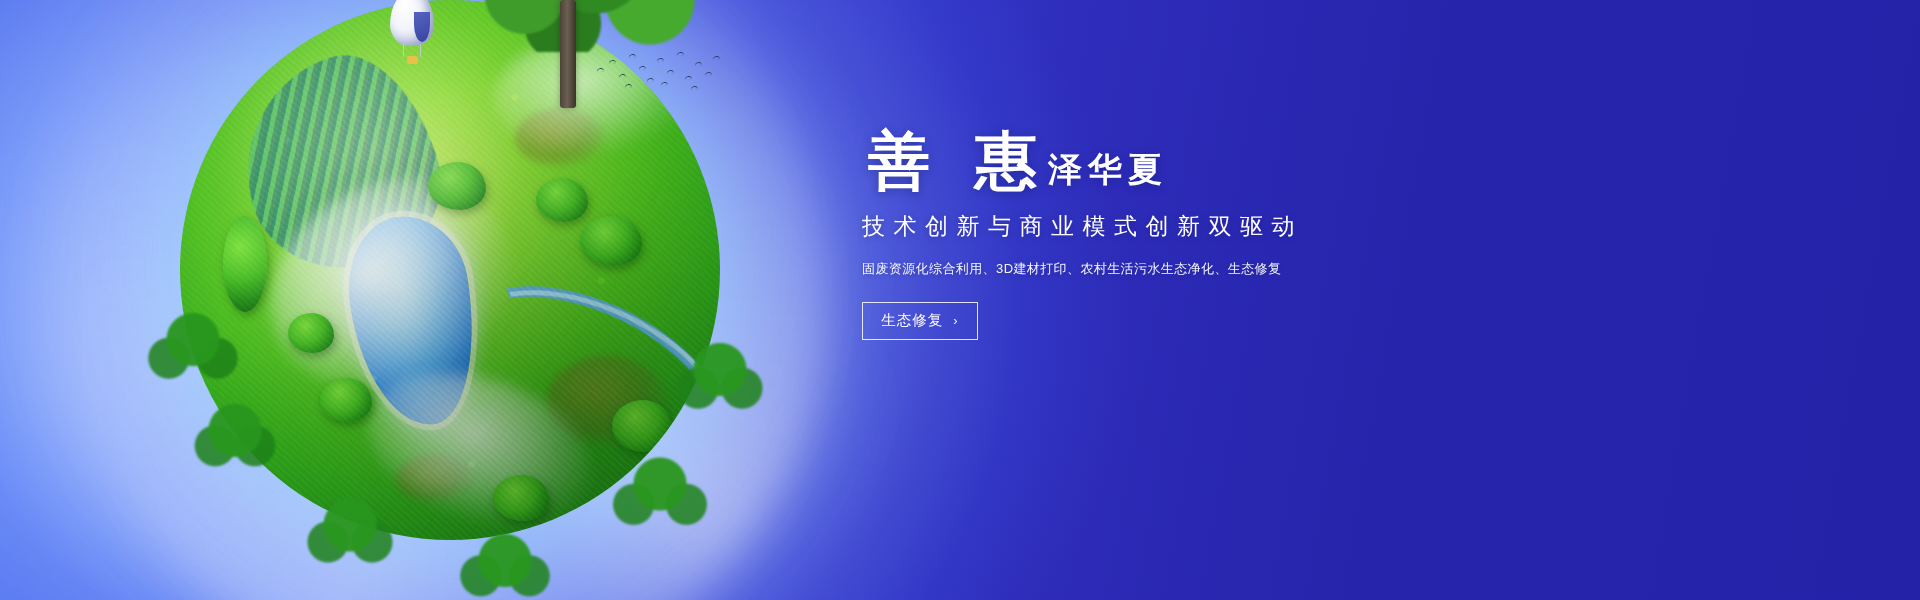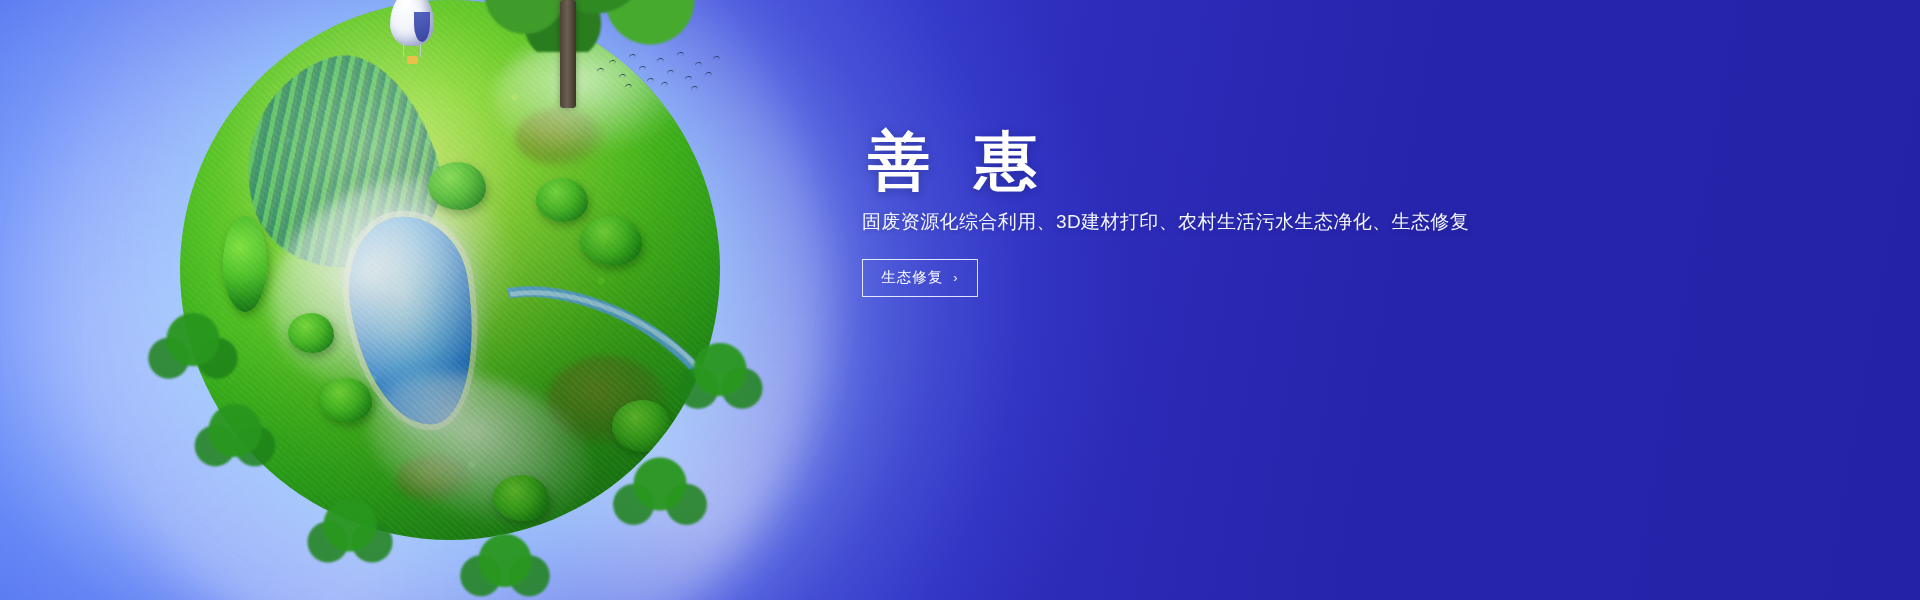--- a/index.html
+++ b/index.html
@@ -273,21 +273,21 @@
     margin-top:20px;
     font-size:23px;
     letter-spacing:8.5px;
     font-weight:400;
     color:#fdfdff;
     text-shadow:0 1px 6px rgba(10,20,80,0.3);
     white-space:nowrap;
   }
   .desc{
     margin-top:18px;
-    font-size:19px;
+    font-size:13px;
     letter-spacing:0.4px;
     color:#f4f6ff;
     white-space:nowrap;
     text-shadow:0 1px 5px rgba(10,20,80,0.28);
   }
   .cta{
     margin-top:24px;
     display:inline-flex;
     align-items:center;
     justify-content:center;
@@ -381,23 +381,25 @@
 
   <div class="content">
 
     <div class="headline">
       <div class="grp">
         <span class="big">善</span>
       </div>
       <div class="gap"></div>
       <div class="grp">
         <span class="big">惠</span>
+        <span class="sml">泽华夏</span>
       </div>
     </div>
 
+    <div class="subtitle">技术创新与商业模式创新双驱动</div>
 
     <div class="desc">固废资源化综合利用、3D建材打印、农村生活污水生态净化、生态修复</div>
 
     <button class="cta">
       <span>生态修复</span>
       <span class="chev">›</span>
     </button>
 
   </div>
 </div>

